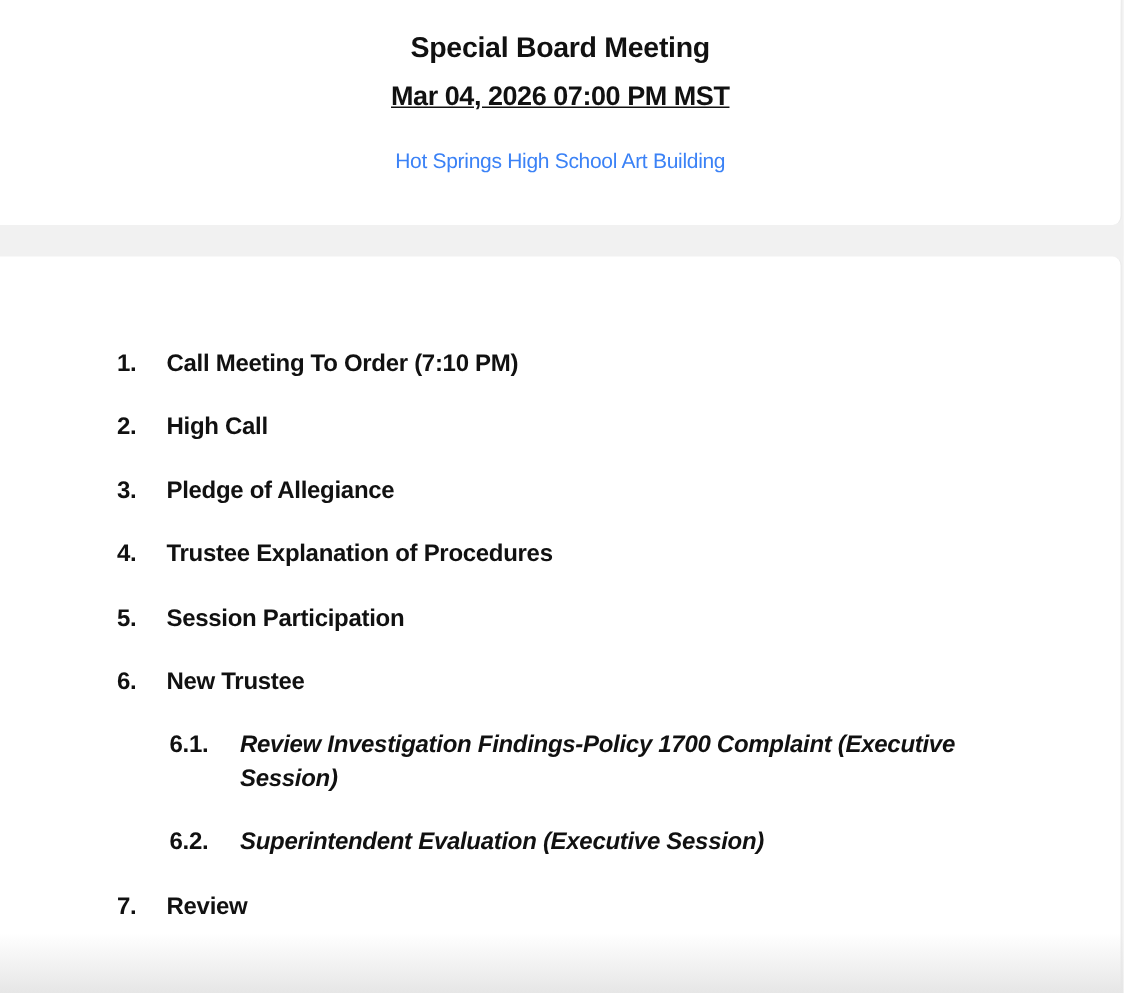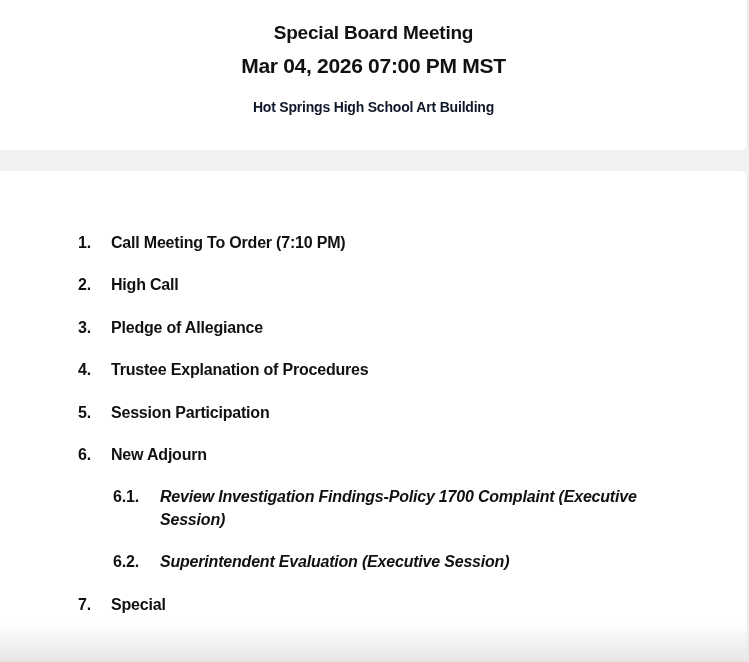--- a/index.html
+++ b/index.html
@@ -21,26 +21,27 @@
       border-right: 1px solid #ececec;
       text-align: center;
     }
     .title {
       position: absolute; left: 0; right: 0; top: 22px;
       font-size: 19px; font-weight: bold; color: #111;
       letter-spacing: -0.2px;
     }
     .datetime {
       position: absolute; left: 0; right: 0; top: 54px;
-      font-size: 21px; font-weight: bold; color: #111;
+      font-size: 18px; font-weight: bold; color: #111;
       letter-spacing: -0.3px;
+      text-decoration: underline;
     }
     .location {
       position: absolute; left: 0; right: 0; top: 99px;
-      font-size: 14px; font-weight: bold; color: #0f172a;
+      font-size: 14px; font-weight: normal; color: #3b82f6;
       letter-spacing: -0.2px;
     }
     .gap-band {
       position: absolute; left: 0; top: 150px; width: 749px; height: 21px;
       background: #f1f1f1;
     }
     .agenda-card {
       position: absolute;
       left: 0; top: 171px;
       width: 748px; height: 491px;
@@ -103,34 +104,34 @@
       <span class="txt">Trustee Explanation of Procedures</span>
     </div>
 
     <div class="item top-item" style="top:230px;">
       <span class="num">5.</span>
       <span class="txt">Session Participation</span>
     </div>
 
     <div class="item top-item" style="top:272px;">
       <span class="num">6.</span>
-      <span class="txt">New Adjourn</span>
+      <span class="txt">New Trustee</span>
     </div>
 
     <div class="item sub-item" style="top:314px;">
       <span class="num">6.1.</span>
       <span class="txt">Review Investigation Findings-Policy 1700 Complaint (Executive Session)</span>
     </div>
 
     <div class="item sub-item" style="top:379px;">
       <span class="num">6.2.</span>
       <span class="txt">Superintendent Evaluation (Executive Session)</span>
     </div>
 
     <div class="item top-item" style="top:422px;">
       <span class="num">7.</span>
-      <span class="txt">Special</span>
+      <span class="txt">Review</span>
     </div>
 
   </div>
 
   <div class="fade"></div>
 </div>
 
 </body></html>

